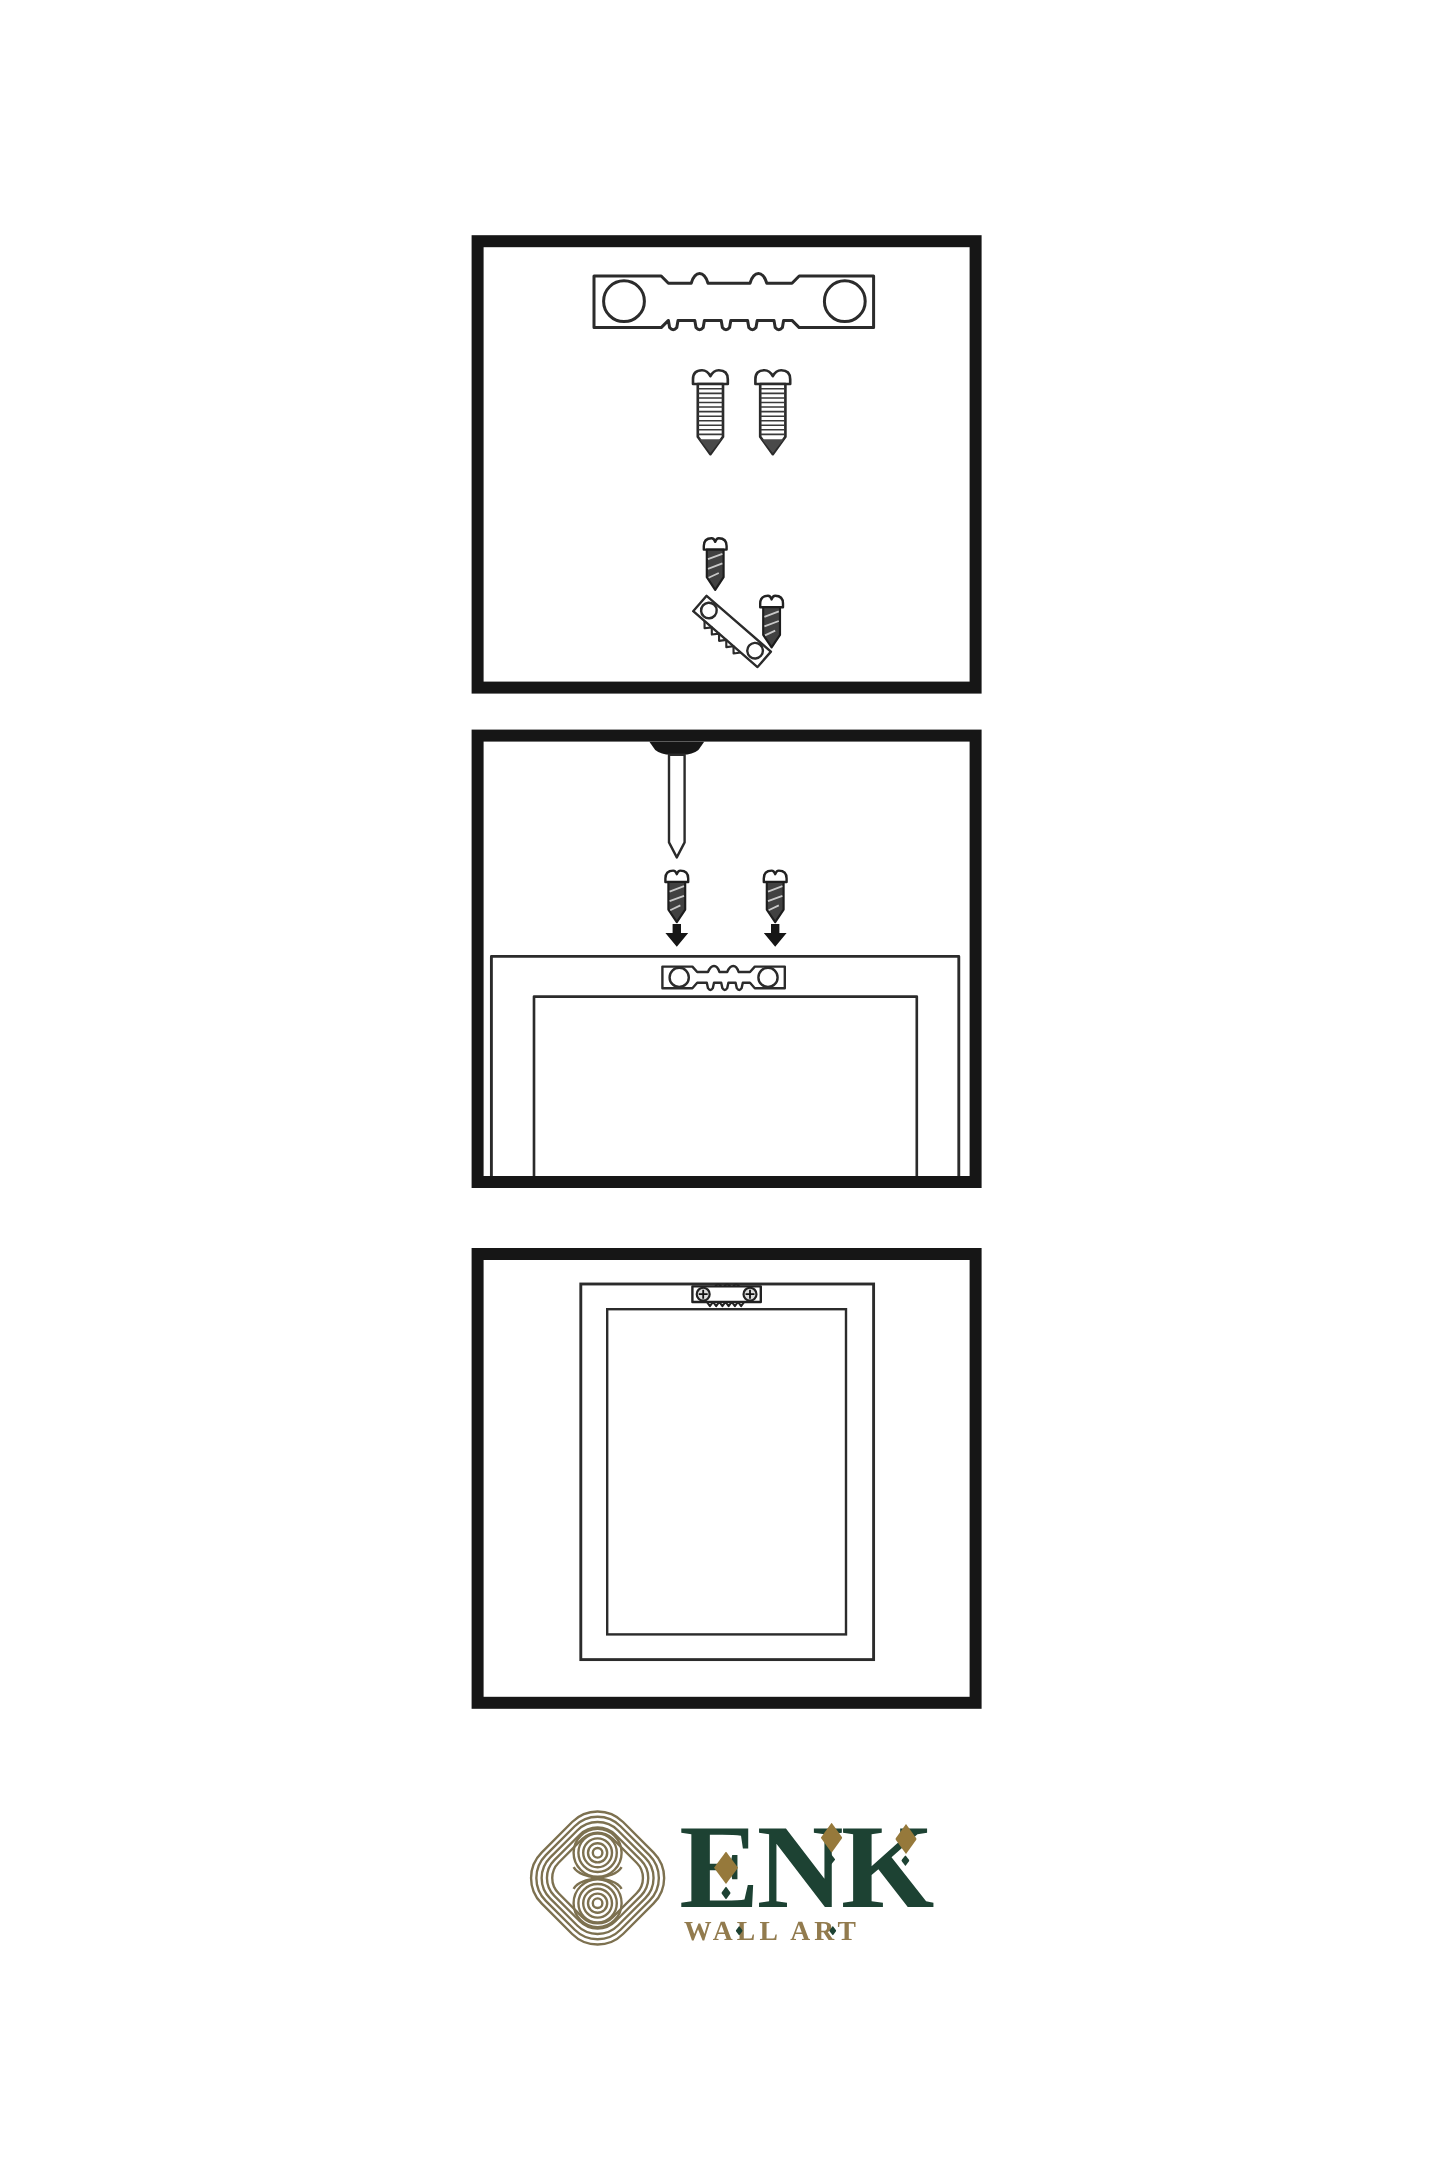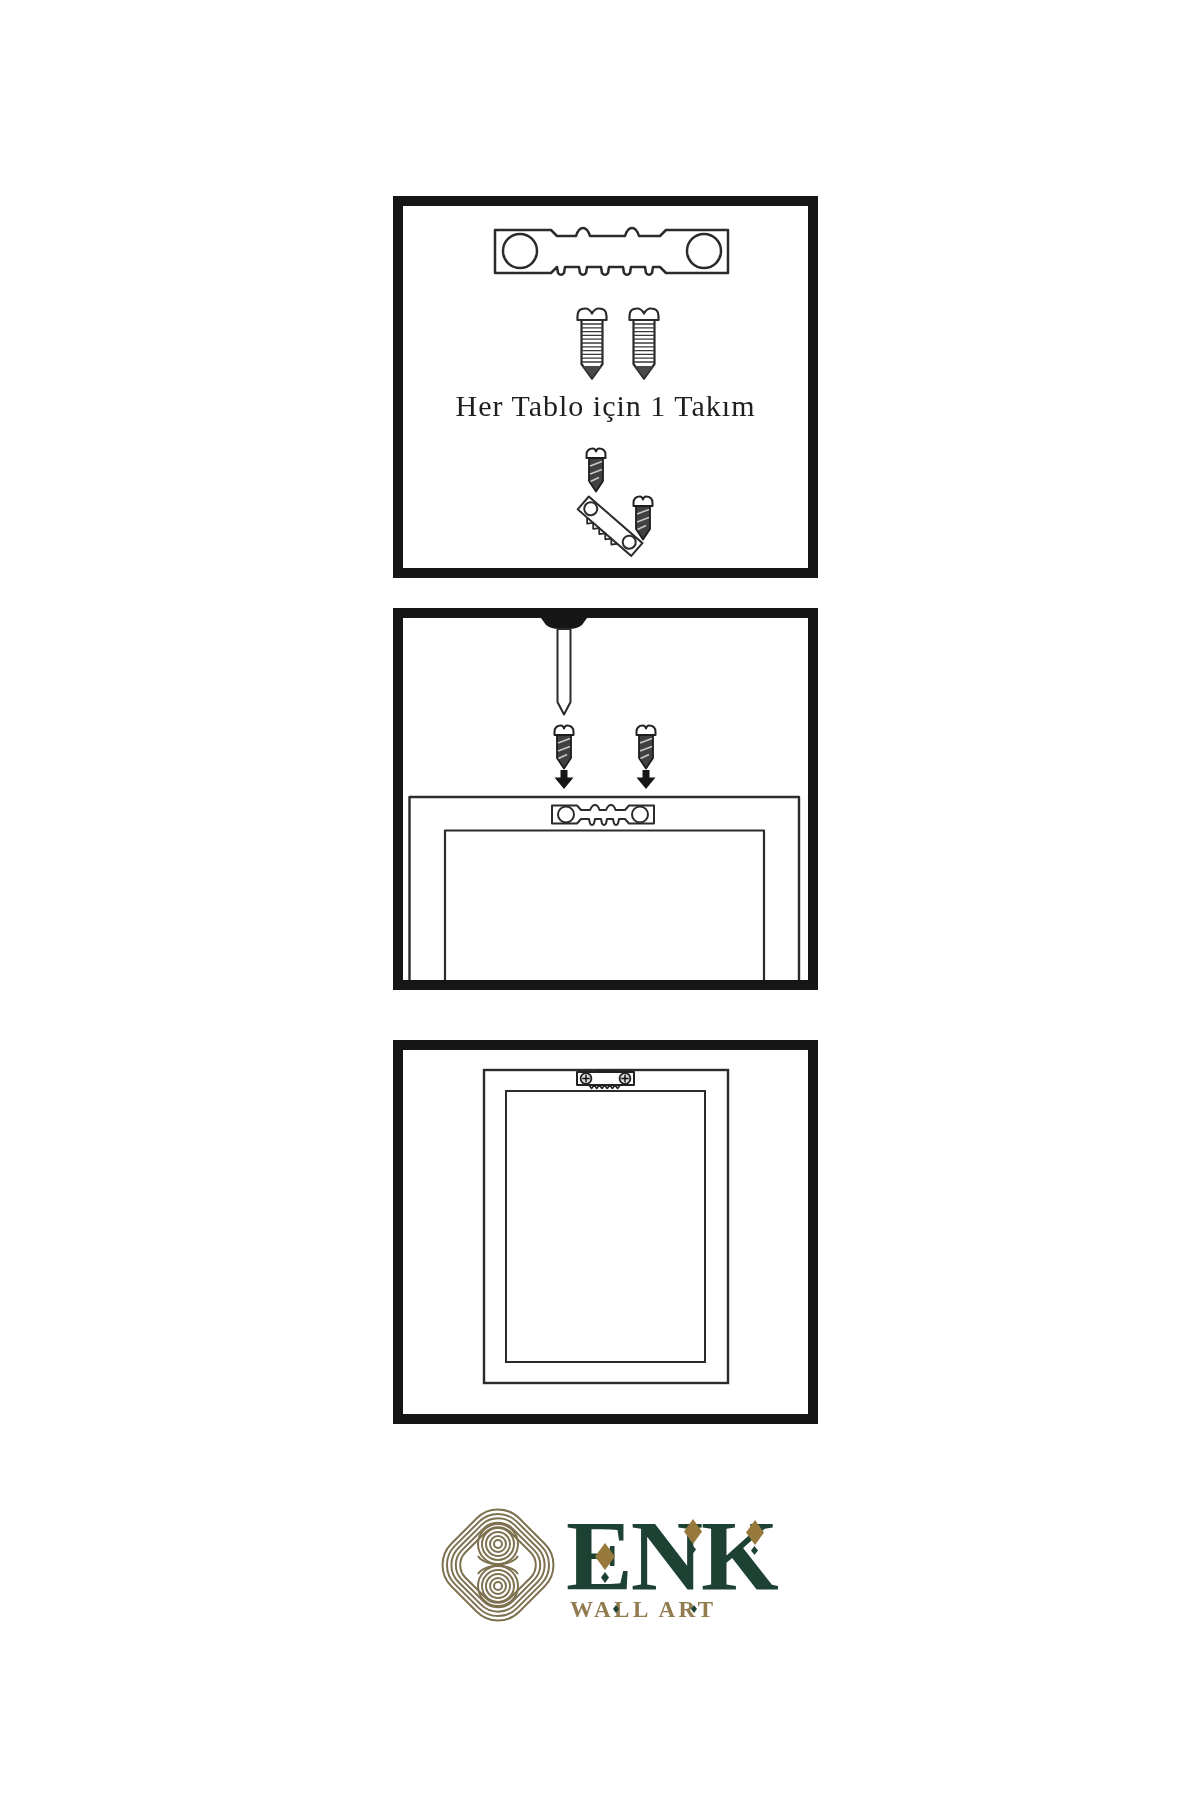--- a/index.html
+++ b/index.html
@@ -96,21 +96,20 @@
         <use href="#screwD" x="181" y="240"></use>
         <g transform="translate(186,288) rotate(41)">
           <path d="M1.5,2 H72.5 V19 H1.5 Z" fill="#ffffff" stroke="#2b2b2b" stroke-width="2" stroke-linejoin="round"></path>
           <path d="M14,19 l4,4.5 l4,-4.5 l4,4.5 l4,-4.5 l4,4.5 l4,-4.5 l4,4.5 l4,-4.5 l4,4.5 l4,-4.5" fill="none" stroke="#2b2b2b" stroke-width="1.8" stroke-linejoin="round"></path>
           <circle cx="11" cy="10" r="6.5" fill="#ffffff" stroke="#2b2b2b" stroke-width="2"></circle>
           <circle cx="62" cy="10" r="6.5" fill="#ffffff" stroke="#2b2b2b" stroke-width="2"></circle>
         </g>
         <use href="#screwD" x="228" y="288"></use>
       </g>
     </svg>
-    <div class="caption">Her Tablo için 1 Takım</div>
   </section>
 
   <section class="panel" id="panel-install">
     <svg width="405" height="362" viewBox="0 0 405 362">
       <defs>
         <g id="screwD2">
           <path d="M2.5,12 L2.5,9 Q2.5,2.5 9,2.5 Q11,2.5 12,5.5 Q13,2.5 15,2.5 Q21.5,2.5 21.5,9 L21.5,12 Z" fill="#ffffff" stroke="#222222" stroke-width="2" stroke-linejoin="round"></path>
           <path d="M5,12 H19 V35 L12,45.5 L5,35 Z" fill="#414141" stroke="#1d1d1d" stroke-width="1.8" stroke-linejoin="round"></path>
           <path d="M6,20 L18,15.5 M6,28 L18,23.5 M6.5,35.5 L15,31.5" stroke="#c8c8c8" stroke-width="1.5"></path>
         </g>

